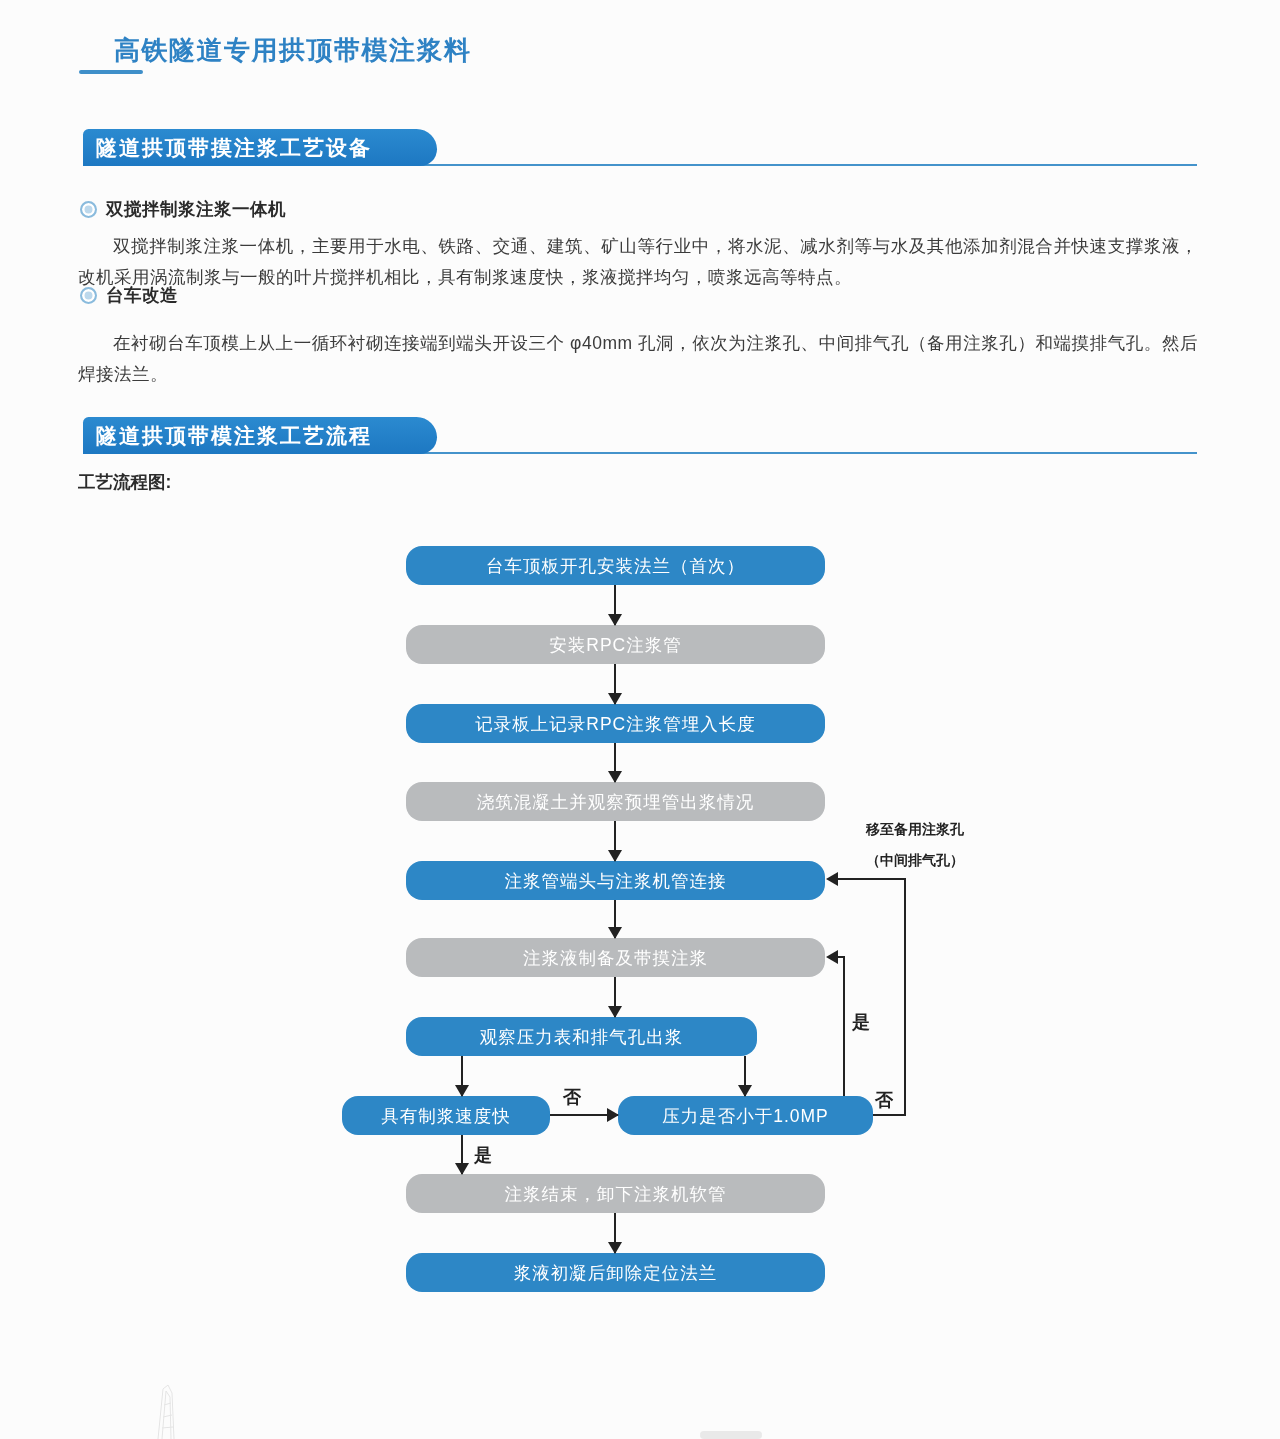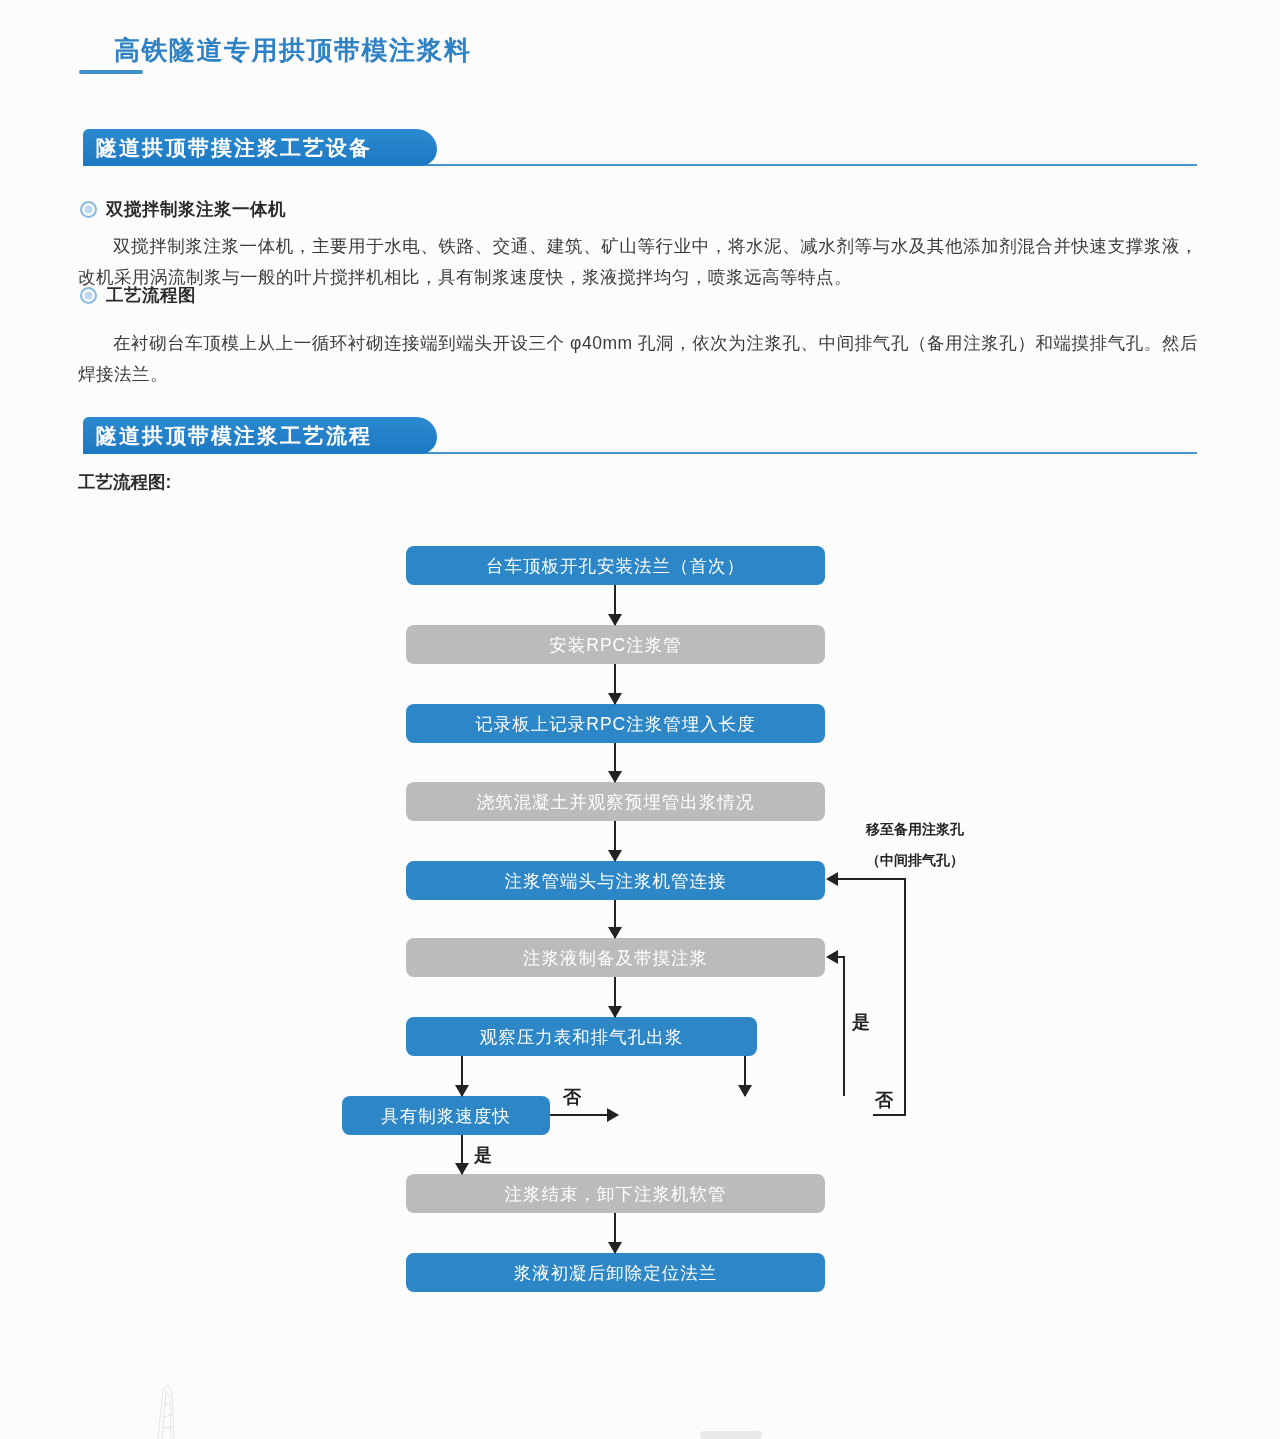--- a/index.html
+++ b/index.html
@@ -57,21 +57,21 @@
   }
   .para-1 { top:213px; }
   .para-2 { top:310px; }
   .flow-caption {
     position:absolute; left:78px; top:470px;
     font-size:17.5px; font-weight:bold; color:#2b2b2b;
   }
   
   .flow { position:absolute; left:0; top:0; width:1280px; height:1439px; }
   .node {
-    position:absolute; height:39px; border-radius:8px;
+    position:absolute; height:39px; border-radius:16px;
     color:#fff; font-size:17.5px; letter-spacing:1px;
     display:flex; align-items:center; justify-content:center;
   }
   .node.blue { background:#2d87c6; }
   .node.gray { background:#b9bbbd; }
   .n1  { left:406px; top:546px;  width:419px; }
   .n2  { left:406px; top:625px;  width:419px; }
   .n3  { left:406px; top:704px;  width:419px; }
   .n4  { left:406px; top:782px;  width:419px; }
   .n5  { left:406px; top:861px;  width:419px; }
@@ -124,38 +124,39 @@
 <div class="section-rule rule-1"></div>
 
 <div class="bullet-row bullet-1">
   <span class="bullet-icon"></span>
   <span class="bullet-label">双搅拌制浆注浆一体机</span>
 </div>
 <p class="para para-1">双搅拌制浆注浆一体机，主要用于水电、铁路、交通、建筑、矿山等行业中，将水泥、减水剂等与水及其他添加剂混合并快速支撑浆液，改机采用涡流制浆与一般的叶片搅拌机相比，具有制浆速度快，浆液搅拌均匀，喷浆远高等特点。</p>
 
 <div class="bullet-row bullet-2">
   <span class="bullet-icon"></span>
-  <span class="bullet-label">工艺流程图</span>
+  <span class="bullet-label">台车改造</span>
 </div>
 <p class="para para-2">在衬砌台车顶模上从上一循环衬砌连接端到端头开设三个 φ40mm 孔洞，依次为注浆孔、中间排气孔（备用注浆孔）和端摸排气孔。然后焊接法兰。</p>
 
 <div class="section-tab tab-2">隧道拱顶带模注浆工艺流程</div>
 <div class="section-rule rule-2"></div>
 <div class="flow-caption">工艺流程图:</div>
 
 <div class="flow">
 
   <div class="node blue n1">台车顶板开孔安装法兰（首次）</div>
   <div class="node gray n2">安装RPC注浆管</div>
   <div class="node blue n3">记录板上记录RPC注浆管埋入长度</div>
   <div class="node gray n4">浇筑混凝土并观察预埋管出浆情况</div>
   <div class="node blue n5">注浆管端头与注浆机管连接</div>
   <div class="node gray n6">注浆液制备及带摸注浆</div>
   <div class="node blue n7">观察压力表和排气孔出浆</div>
   <div class="node blue n8">具有制浆速度快</div>
+  <div class="node blue n9">压力是否小于1.0MP</div>
   <div class="node gray n10">注浆结束，卸下注浆机软管</div>
   <div class="node blue n11">浆液初凝后卸除定位法兰</div>
 
   <div class="va" style="left:614px; top:585px;  height:40px;"></div>
   <div class="va" style="left:614px; top:664px;  height:40px;"></div>
   <div class="va" style="left:614px; top:743px;  height:39px;"></div>
   <div class="va" style="left:614px; top:821px;  height:40px;"></div>
   <div class="va" style="left:614px; top:900px;  height:38px;"></div>
   <div class="va" style="left:614px; top:977px;  height:40px;"></div>
 

